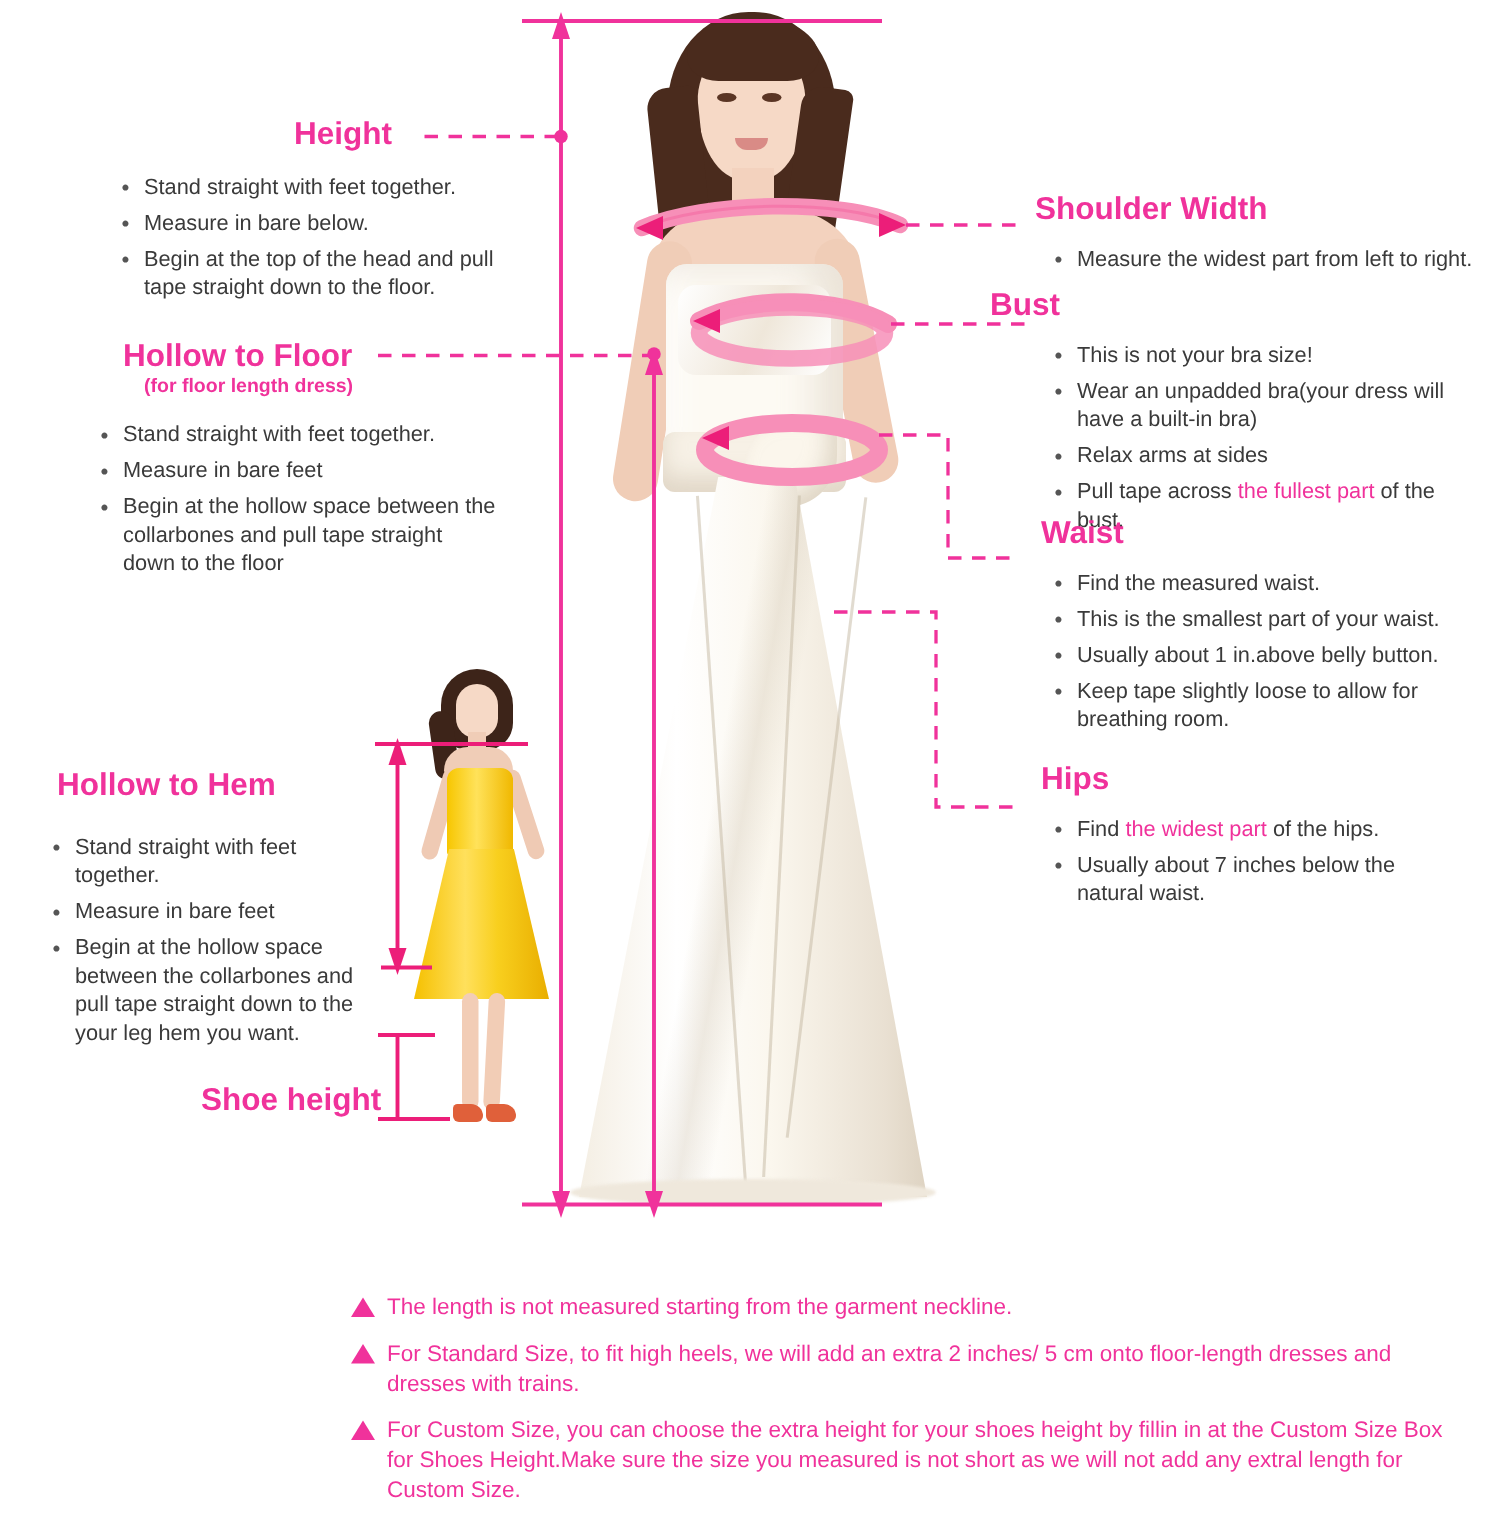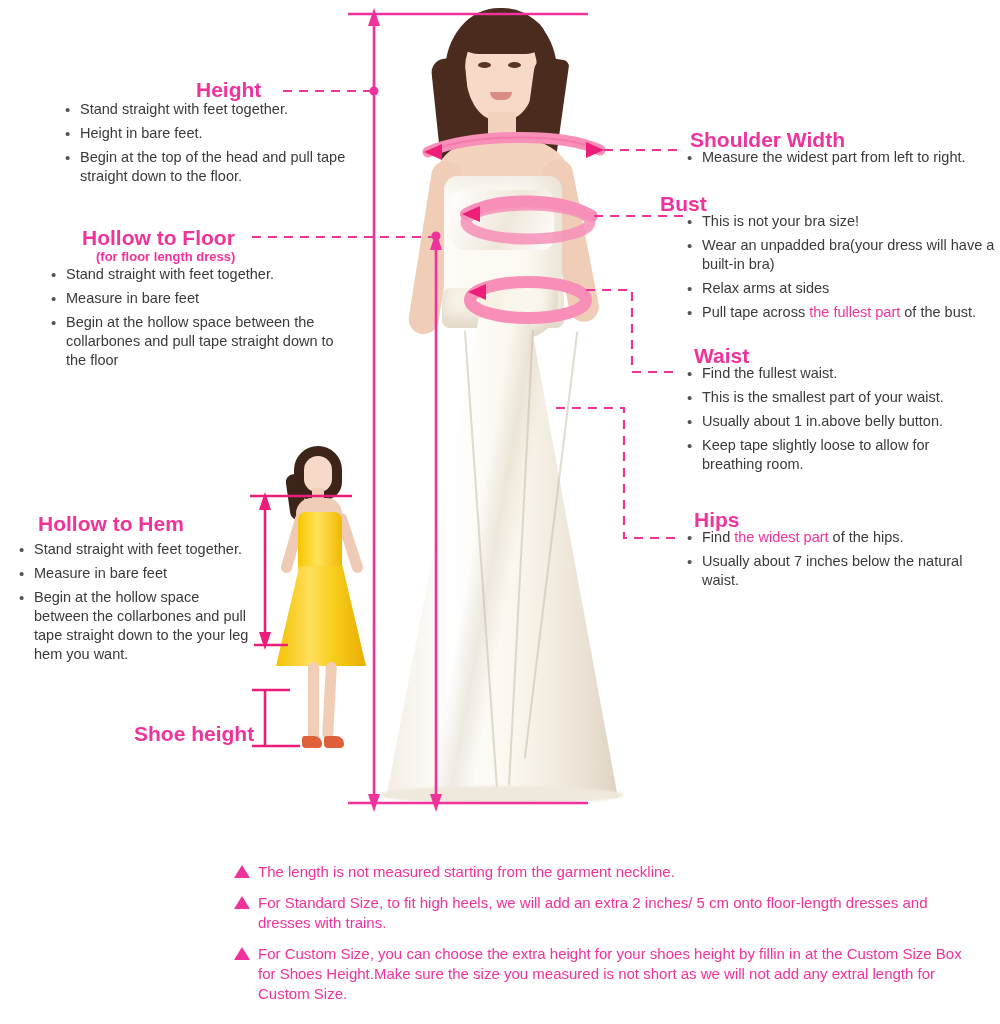--- a/index.html
+++ b/index.html
@@ -271,21 +271,21 @@
     font-weight: bold;
     white-space: nowrap;
   }
   .bullets {
     position: absolute;
     font-size: 14.5px;
     line-height: 19px;
     color: #3a3a3a;
   }
   .bullets ul {
-    margin: 0;
+    margin: 16px;
     padding: 0 0 0 16px;
     list-style: none;
   }
   .bullets li {
     position: relative;
     margin: 0 0 5px 0;
     padding-left: 2px;
   }
   .bullets li:before {
     content: "\2022";
@@ -433,21 +433,21 @@
 
     <g stroke="#f0329b" stroke-width="2.2" stroke-dasharray="9 7">
       <polyline points="556,408 624,408 624,538 676,538" fill="none"></polyline>
     </g>
   </svg>
 
   <div class="label big" style="left:196px; top:78px;">Height</div>
   <div class="bullets" style="left:62px; top:100px; width:300px;">
     <ul>
       <li>Stand straight with feet together.</li>
-      <li>Height in bare feet.</li>
+      <li>Measure in bare below.</li>
       <li>Begin at the top of the head and pull tape straight down to the floor.</li>
     </ul>
   </div>
 
   <div class="label big" style="left:82px; top:226px;">Hollow to Floor</div>
   <div class="sub" style="left:96px; top:249px;">(for floor length dress)</div>
   <div class="bullets" style="left:48px; top:265px; width:300px;">
     <ul>
       <li>Stand straight with feet together.</li>
       <li>Measure in bare feet</li>
@@ -479,21 +479,21 @@
       <li>This is not your bra size!</li>
       <li>Wear an unpadded bra(your dress will have a built-in bra)</li>
       <li>Relax arms at sides</li>
       <li><span>Pull tape across </span><span class="pink">the fullest part</span><span> of the bust.</span></li>
     </ul>
   </div>
 
   <div class="label big" style="left:694px; top:344px;">Waist</div>
   <div class="bullets" style="left:684px; top:364px; width:300px;">
     <ul>
-      <li>Find the fullest waist.</li>
+      <li>Find the measured waist.</li>
       <li>This is the smallest part of your waist.</li>
       <li>Usually about 1 in.above belly button.</li>
       <li>Keep tape slightly loose to allow for breathing room.</li>
     </ul>
   </div>
 
   <div class="label big" style="left:694px; top:508px;">Hips</div>
   <div class="bullets" style="left:684px; top:528px; width:306px;">
     <ul>
       <li><span>Find </span><span class="pink">the widest part</span><span> of the hips.</span></li>

